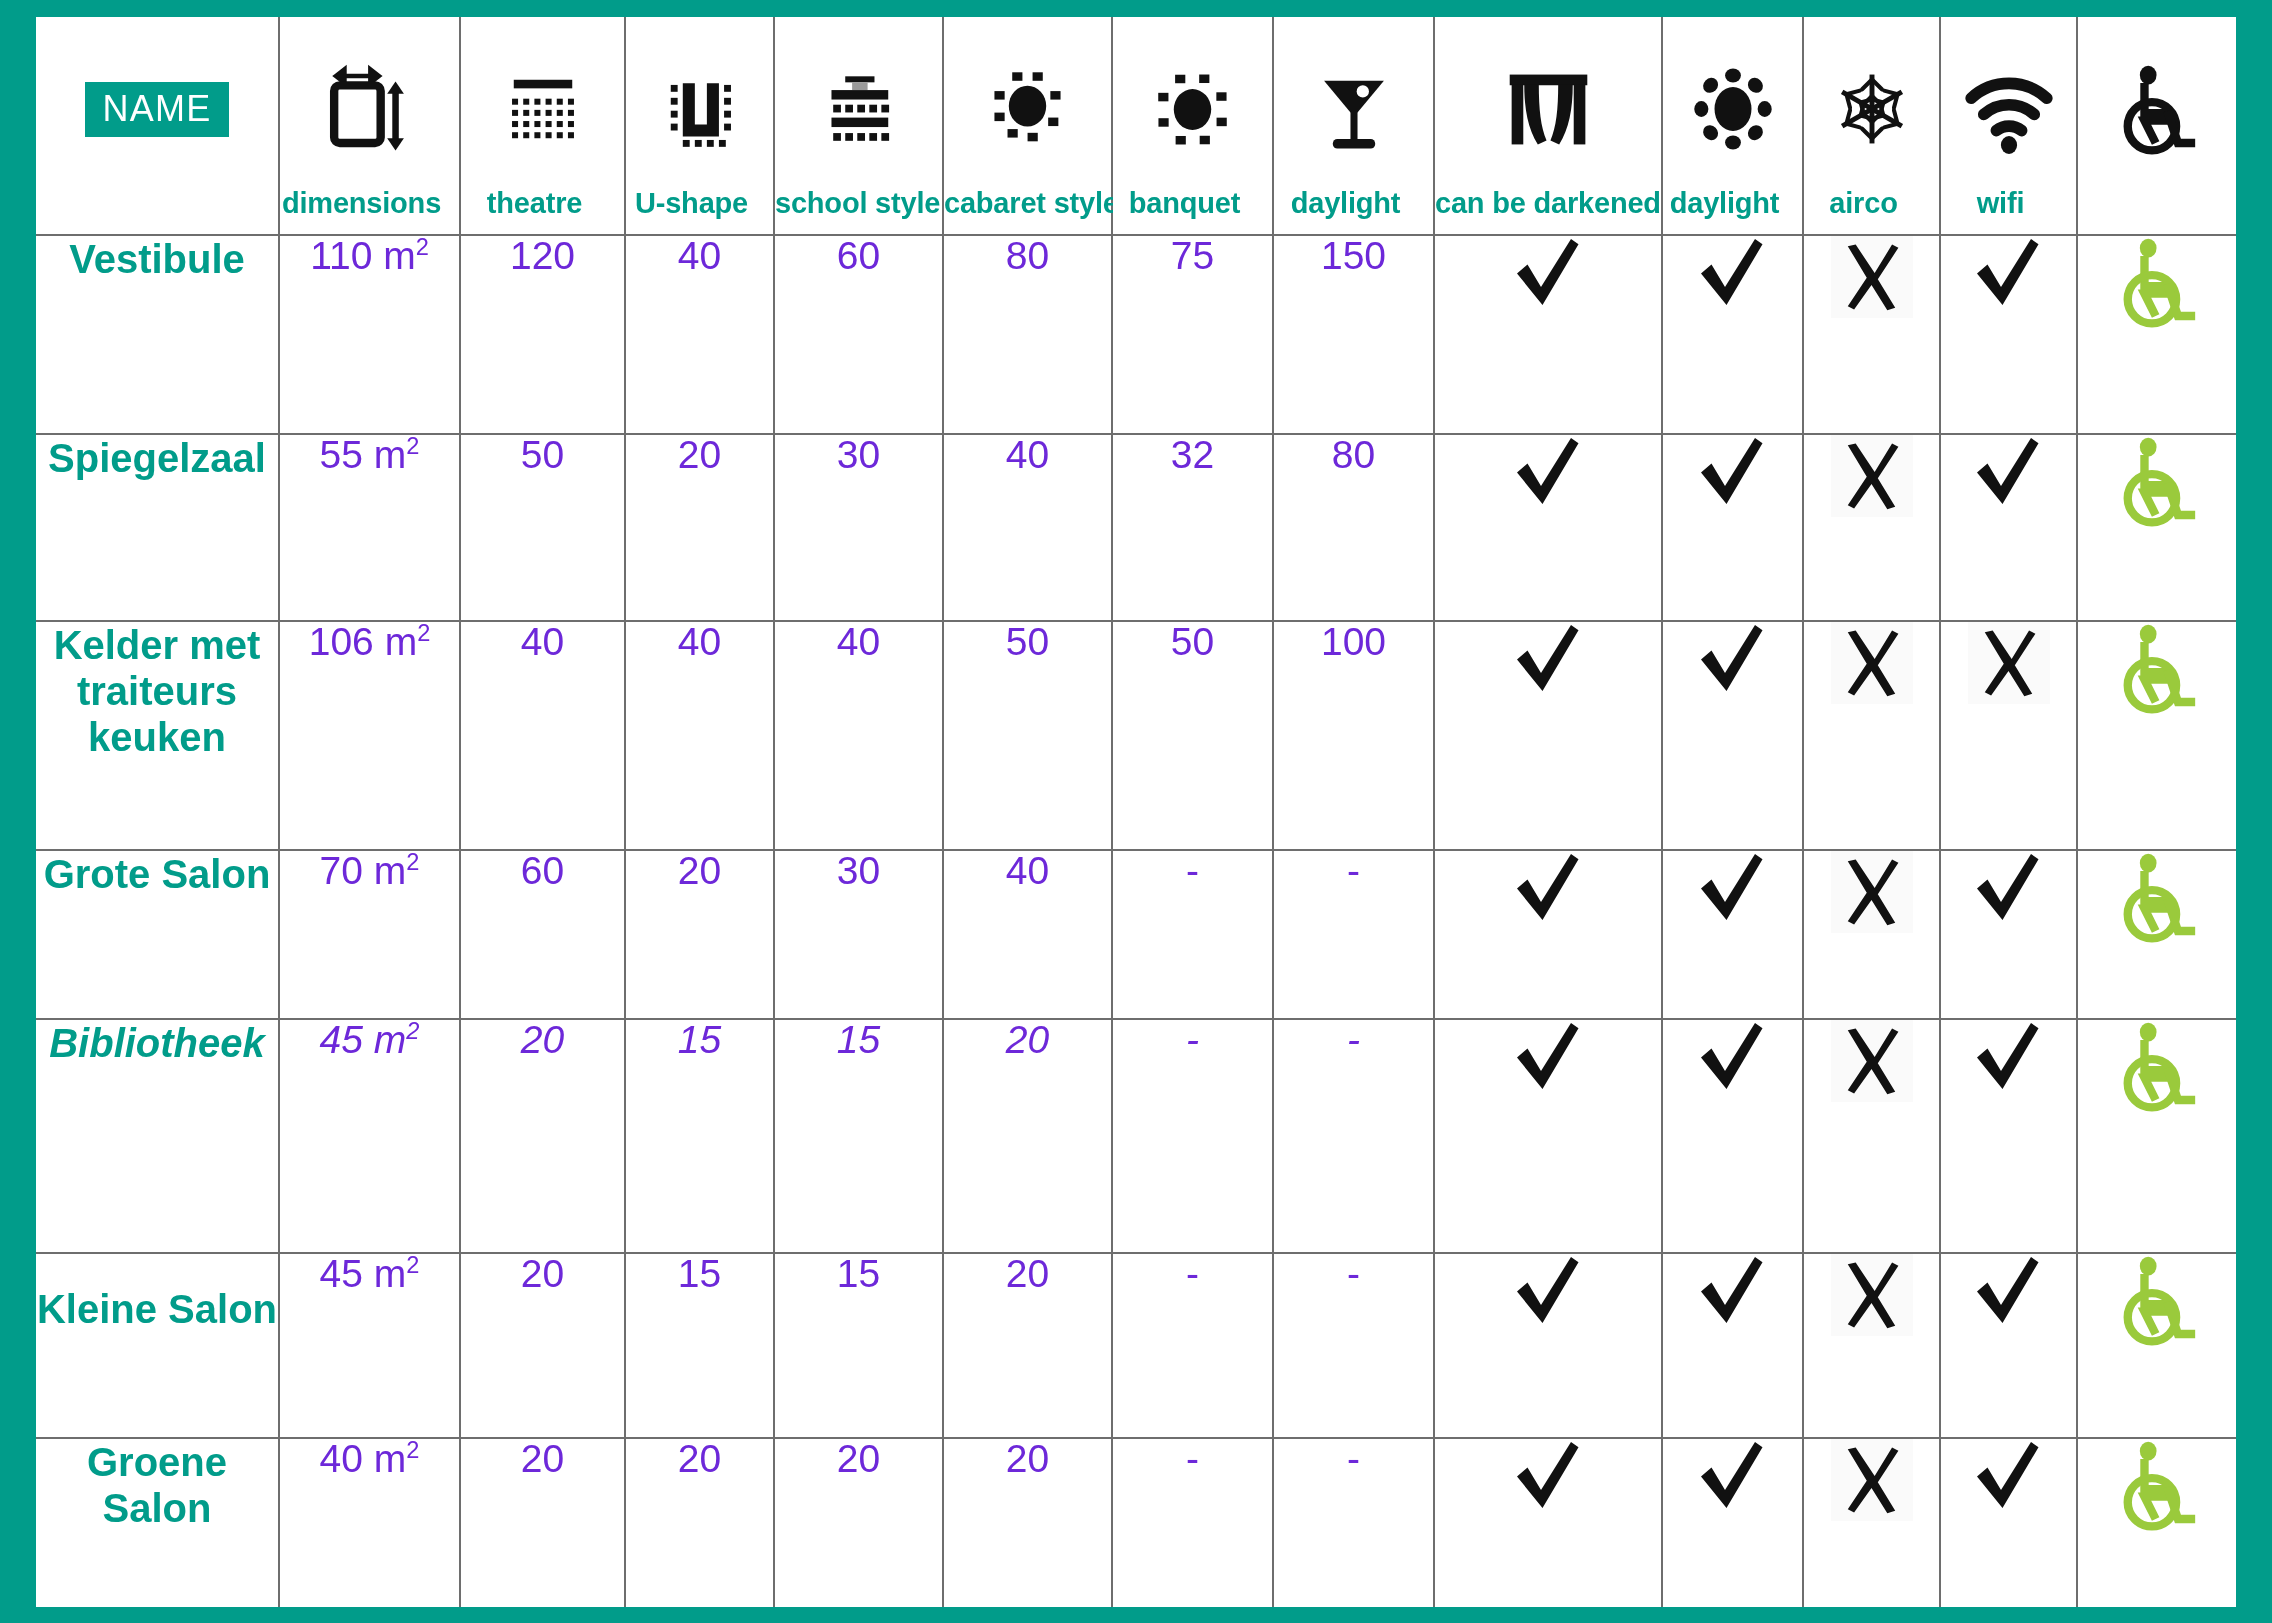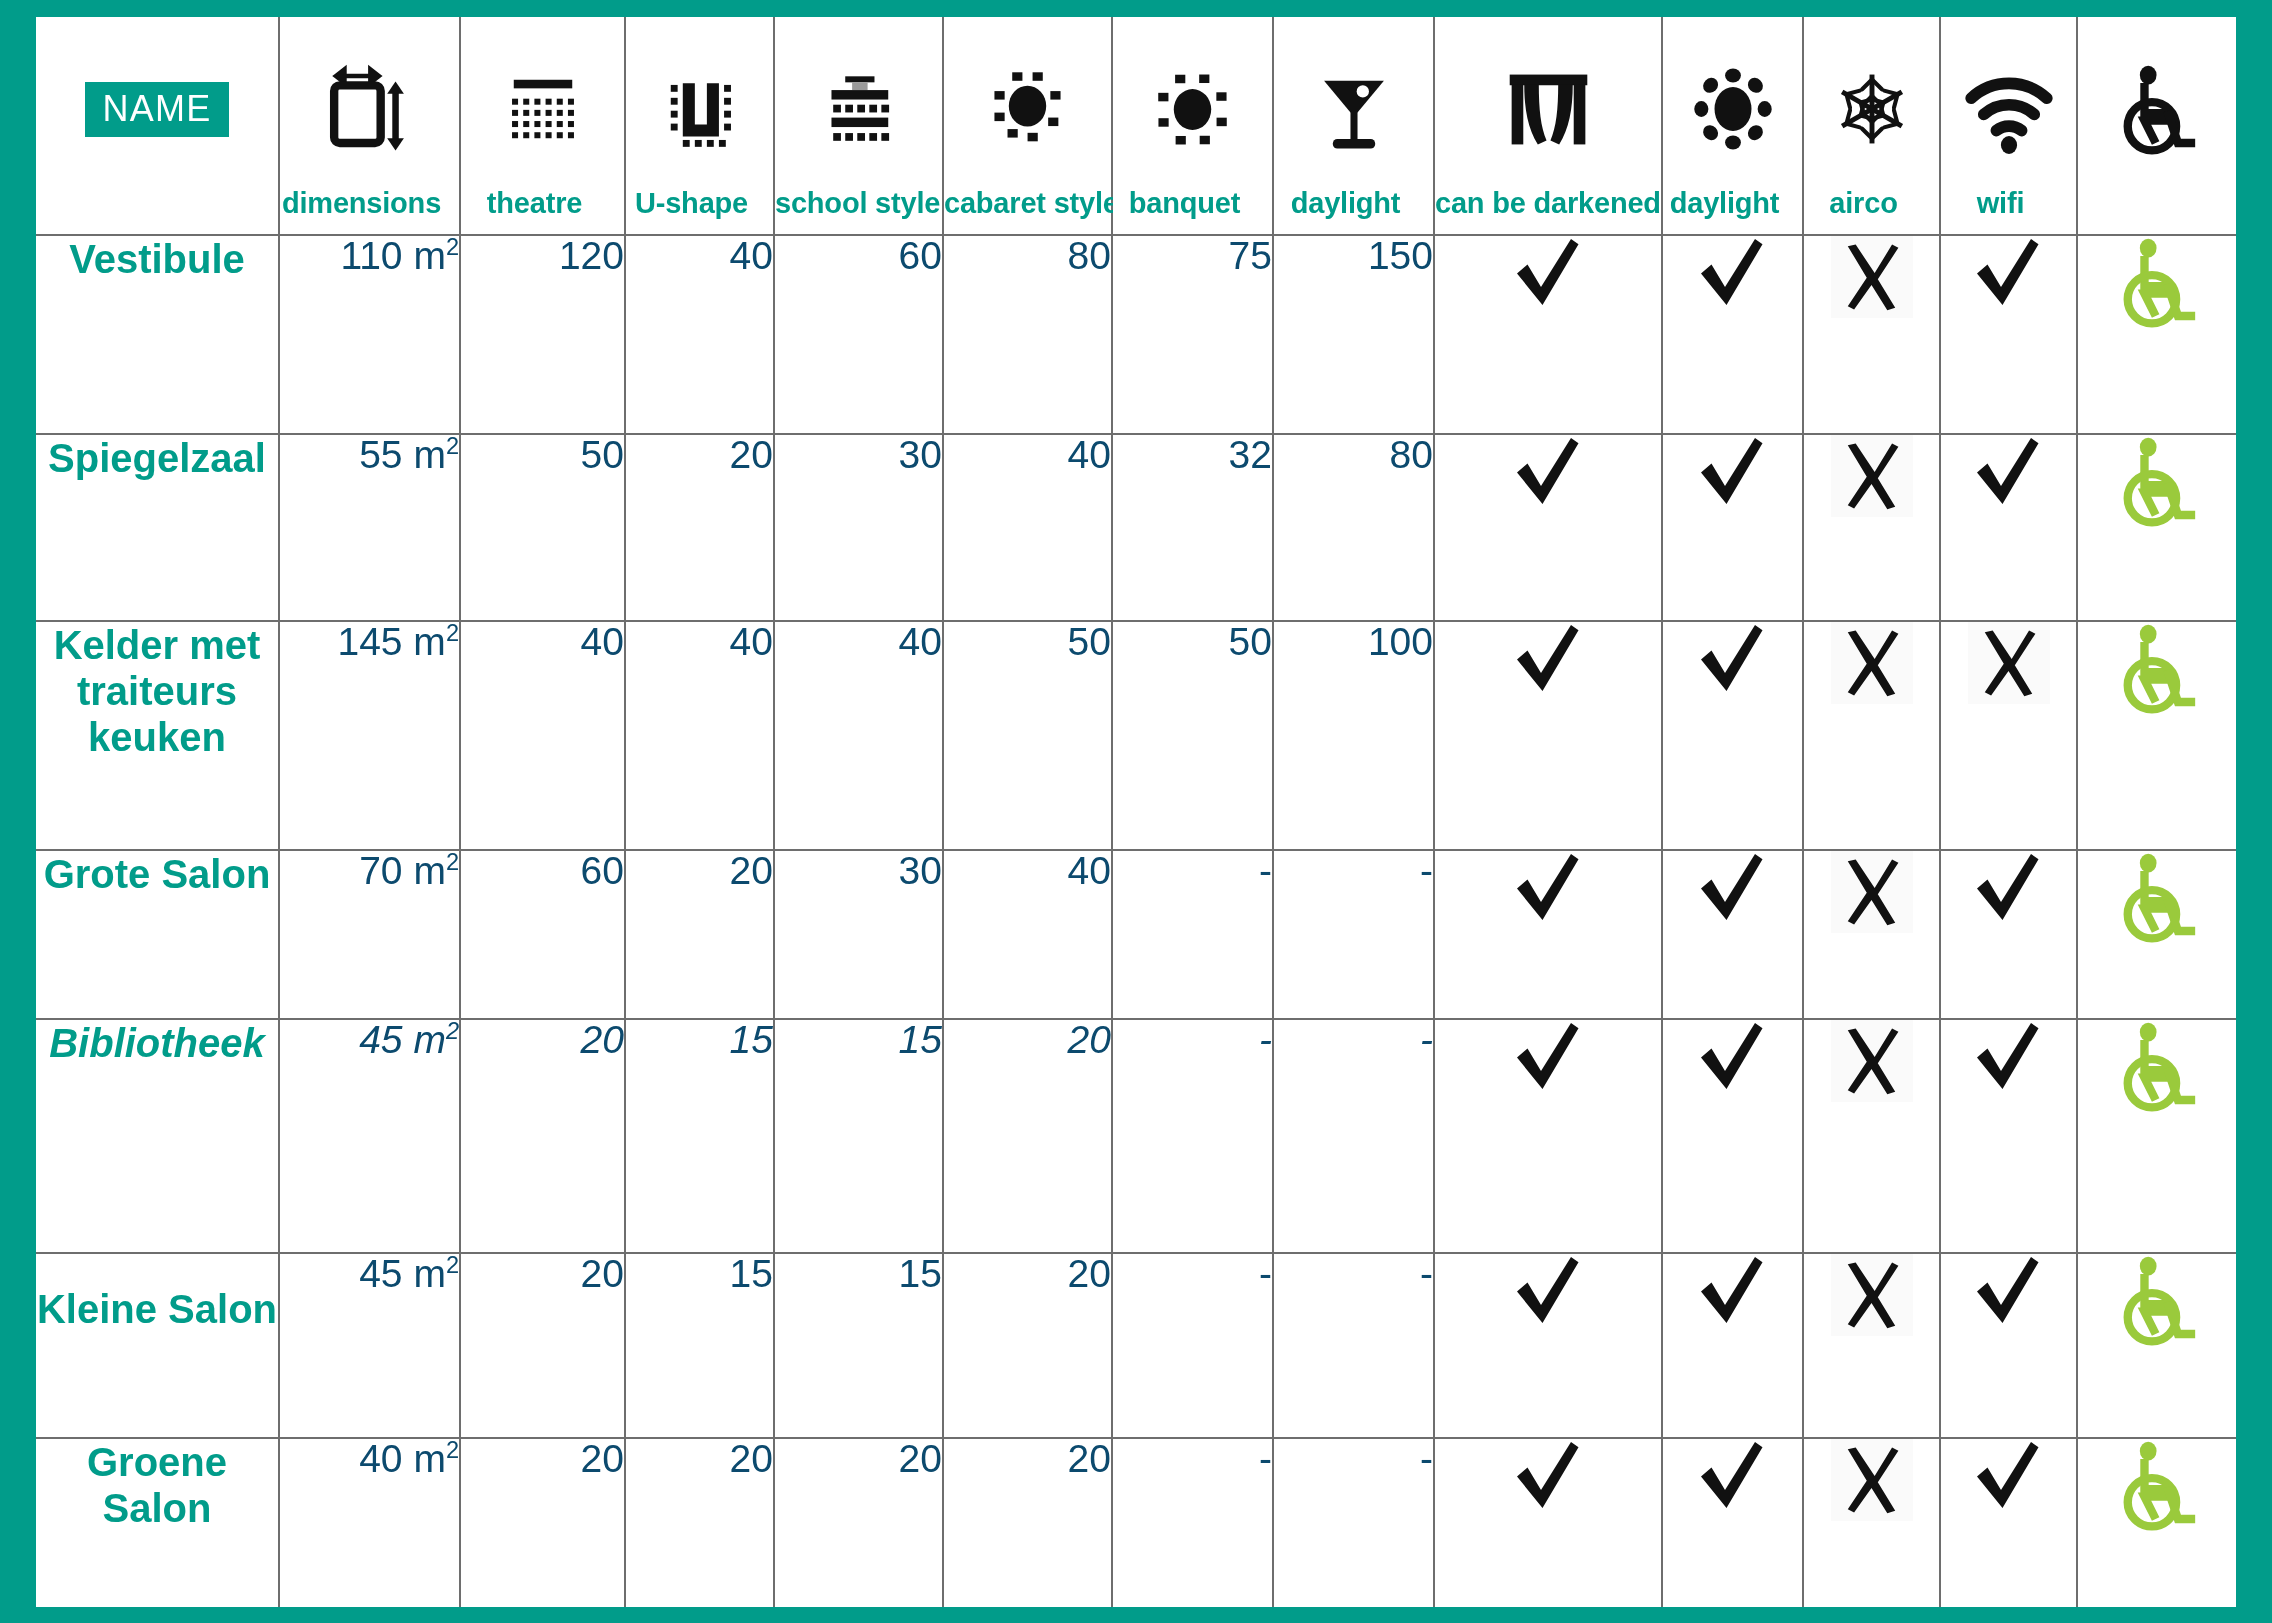--- a/index.html
+++ b/index.html
@@ -79,22 +79,22 @@
     vertical-align:middle;
     text-align:center;
     color:#019C8A;
     font-weight:bold;
     font-size:40px;
     line-height:46px;
     padding:0 11px;
   }
   td.roomname.top{ vertical-align:top; padding-top:32px;margin-left:36px;}
   td.num{
-    text-align:right;
-    color:#0c4a6e;
+    text-align:center;
+    color:#6d28d9;
     font-size:39px;
     line-height:1;
     padding-top:22px;
   }
   td.num sup{ font-size:23.6px; vertical-align:super; line-height:0;}
   td.mark{
     vertical-align:middle;
     text-align:center;
   }
   .tick{
@@ -394,21 +394,21 @@
               </svg></span></td>
           <td class="mark"><span class="wc"><svg width="93" height="93" viewBox="0 0 100 100" xmlns="http://www.w3.org/2000/svg">
                 <ellipse cx="40" cy="13" rx="9" ry="10" fill="#9ACA3C"></ellipse>
                 <path d="M36 26 v28 h24 v8 h-24 l10 20" stroke="#9ACA3C" stroke-width="9" fill="none" stroke-linejoin="miter" stroke-linecap="square"></path>
                 <circle cx="44" cy="68" r="26" stroke="#9ACA3C" stroke-width="9" fill="none"></circle>
                 <path d="M62 56 l10 30 h14" stroke="#9ACA3C" stroke-width="9" fill="none" stroke-linecap="square"></path>
               </svg></span></td>
         </tr>
         <tr style="height: 229px;">
           <td class="roomname">Kelder met traiteurs keuken</td>
-          <td class="num"><span>145 m</span><sup>2</sup></td>
+          <td class="num"><span>106 m</span><sup>2</sup></td>
           <td class="num">40</td>
           <td class="num">40</td>
           <td class="num">40</td>
           <td class="num">50</td>
           <td class="num">50</td>
           <td class="num">100</td>
           <td class="mark"><span><svg class="tick" viewBox="0 0 100 100" xmlns="http://www.w3.org/2000/svg">
                 <path d="M8 50 L22 38 L40 68 L80 4 L90 11 L42 92 Z" fill="#111111"></path>
               </svg></span></td>
           <td class="mark"><span><svg class="tick" viewBox="0 0 100 100" xmlns="http://www.w3.org/2000/svg">

